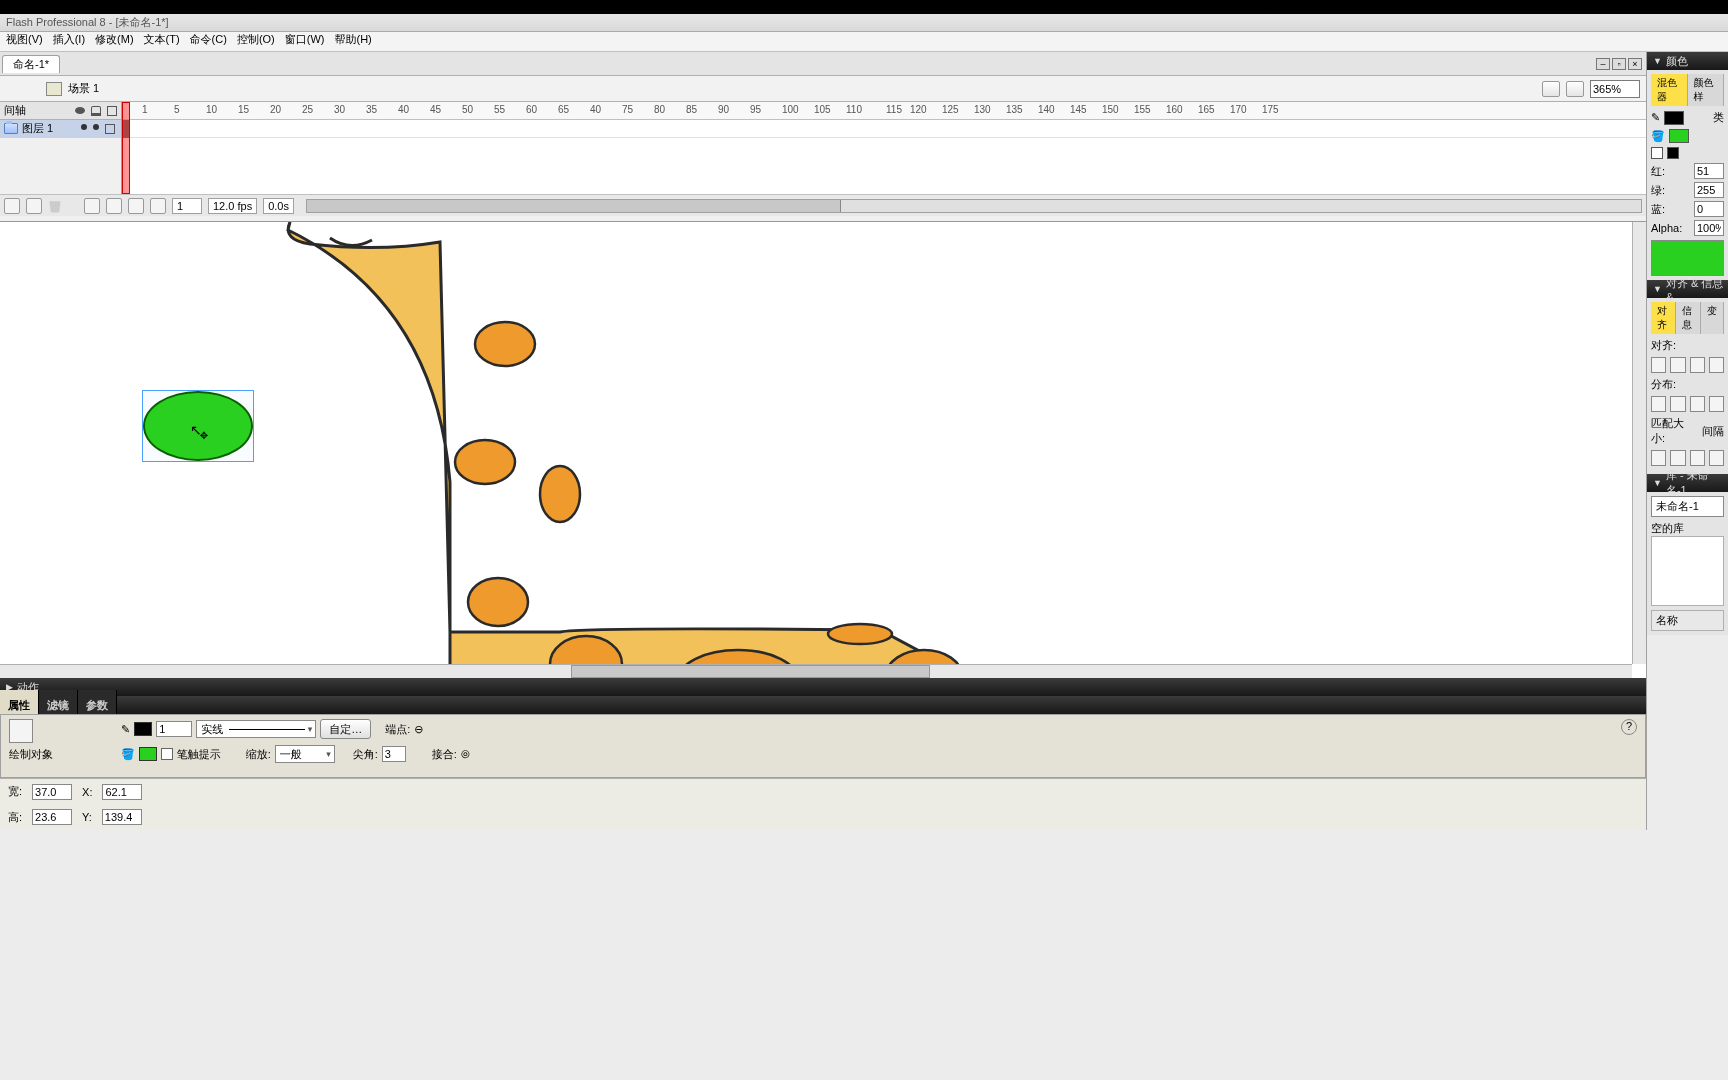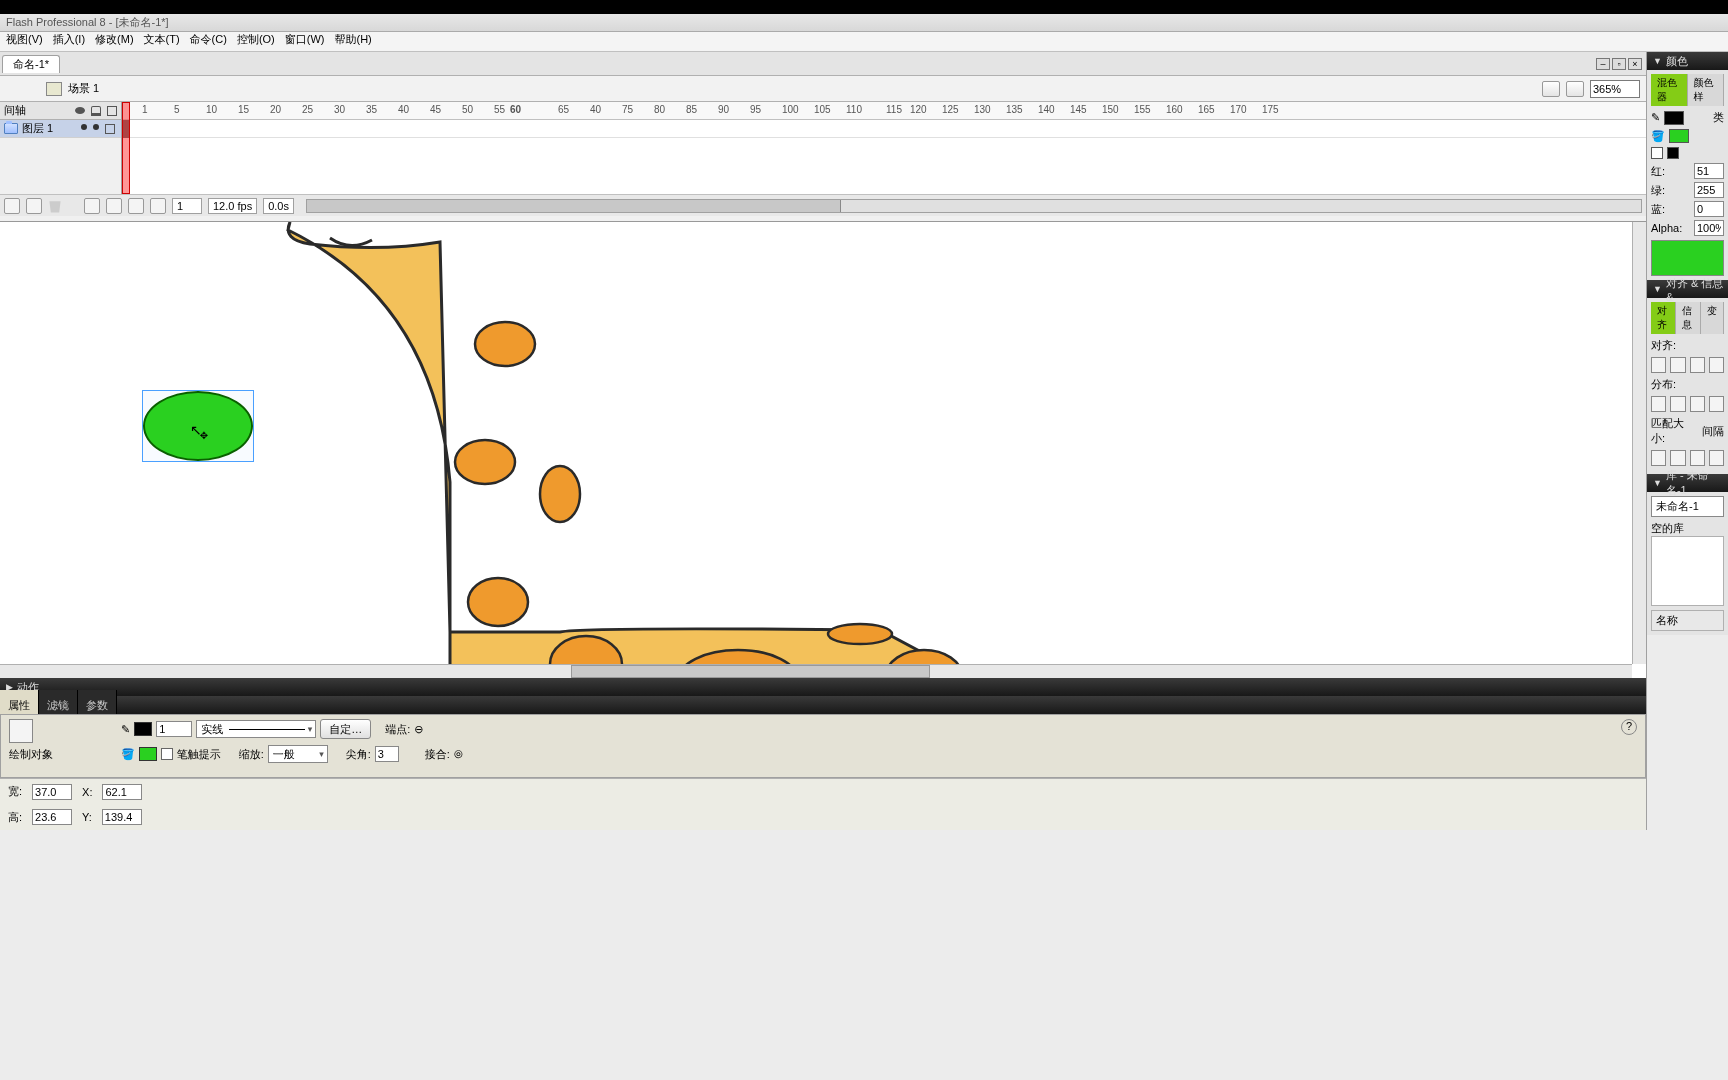--- a/index.html
+++ b/index.html
@@ -59,21 +59,21 @@
 .stage-wrap .hscroll { position: absolute; left: 0; right: 14px; bottom: 0; height: 14px; background: #e8e8e8; border-top: 1px solid #b0b0b0; }
 .stage-wrap .hscroll .hthumb { position: absolute; left: 35%; width: 22%; height: 100%; background: #c8c8c8; border: 1px solid #999; }
 
 .giraffe { position: absolute; left: 280px; top: 0; width: 740px; height: 490px; }
 .sel-box { position: absolute; left: 142px; top: 168px; width: 112px; height: 72px; border: 1px solid #4aa0ff; background: rgba(120,180,255,0.05); }
 .sel-ellipse { width: 100%; height: 100%; background: #2ad020; border: 2px solid #0a6000; border-radius: 50%; }
 .cursor { position: absolute; left: 190px; top: 200px; font-size: 14px; color: #000; pointer-events: none; }
 
 .actions-bar { height: 18px; background: linear-gradient(#3a3a3a,#181818); color: #ddd; display: flex; align-items: center; padding-left: 6px; }
 .prop-tabs { height: 18px; background: linear-gradient(#3a3a3a,#181818); display: flex; align-items: center; }
-.prop-tab { padding: 8px 8px; color: #ccc; background: #2a2a2a; border-right: 1px solid #000; }
+.prop-tab { padding: 8px 8px; color: #ccc; background: #2a2a2a; border-right: 1px solid #000; font-weight: bold; }
 .prop-tab.act { background: #e0dcc8; color: #000; }
 
 .prop-body { height: 64px; background: #e4e2d6; border: 1px solid #a0a0a0; display: flex; padding: 4px 8px; gap: 12px; }
 .prop-left { width: 100px; display: flex; flex-direction: column; gap: 4px; }
 .prop-left .picon { width: 24px; height: 24px; border: 1px solid #888; background: #f4f4f4; }
 .inline { display: flex; align-items: center; gap: 4px; }
 .swatch-sm { width: 18px; height: 14px; border: 1px solid #333; }
 .num-in { width: 36px; height: 16px; background: #fff; border: 1px solid #888; padding: 0 2px; }
 .sel-in { height: 18px; background: #fff; border: 1px solid #888; padding: 7px 4px; display: flex; align-items: center; min-width: 60px; position: relative; }
 .sel-in:after { content: "▾"; position: absolute; right: 3px; font-size: 9px; color: #555; }
@@ -89,21 +89,21 @@
 .color-panel { background: #e4e4e4; padding: 4px; }
 .color-row { display: flex; align-items: center; gap: 4px; margin-bottom: 4px; }
 .ink-sw { width: 20px; height: 14px; border: 1px solid #555; }
 .rgb-row { display: flex; justify-content: space-between; align-items: center; margin-bottom: 3px; }
 .rgb-row .num-in { width: 30px; }
 .big-sw { height: 36px; background: #2ad020; border: 1px solid #888; margin-top: 4px; }
 
 .align-body { background: #e4e4e4; padding: 4px; }
 .align-tabs { display: flex; background: #c0c0c0; margin-bottom: 4px; }
 .align-tabs span { padding: 2px 6px; background: #d8d8d8; border-right: 1px solid #aaa; font-size: 10px; }
-.align-tabs span.act { background: #84cc16; }
+.align-tabs span.act { background: #fde047; }
 .align-btn-row { display: flex; gap: 4px; margin: 4px 0; }
 .al-btn { width: 16px; height: 16px; border: 1px solid #888; background: #f4f4f4; position: relative; }
 
 .lib-body { background: #e4e4e4; padding: 4px; }
 .lib-sel { background: #fff; border: 1px solid #888; padding: 2px 4px; margin-bottom: 4px; }
 .lib-empty { background: #fff; border: 1px solid #b0b0b0; height: 70px; margin-bottom: 4px; }
 .lib-name-hdr { background: #e8e8e8; border: 1px solid #b0b0b0; padding: 2px 4px; }
 
 .iconbtn { width: 18px; height: 16px; border: 1px solid #999; background: linear-gradient(#fff,#e4e4e4); border-radius: 2px; }
 </style>
@@ -176,21 +176,21 @@
               <span style="left: 84px;">10</span>
               <span style="left: 116px;">15</span>
               <span style="left: 148px;">20</span>
               <span style="left: 180px;">25</span>
               <span style="left: 212px;">30</span>
               <span style="left: 244px;">35</span>
               <span style="left: 276px;">40</span>
               <span style="left: 308px;">45</span>
               <span style="left: 340px;">50</span>
               <span style="left: 372px;">55</span>
-              <span style="left: 388px; font-weight: bold;">60</span>
+              <span style="left: 404px;">60</span>
               <span style="left: 436px;">65</span>
               <span style="left: 468px;">40</span>
               <span style="left: 500px;">75</span>
               <span style="left: 532px;">80</span>
               <span style="left: 564px;">85</span>
               <span style="left: 596px;">90</span>
               <span style="left: 628px;">95</span>
               <span style="left: 660px;">100</span>
               <span style="left: 692px;">105</span>
               <span style="left: 724px;">110</span>
@@ -283,21 +283,21 @@
             </div>
         <div class="btn-cust">自定…</div>
         <span style="margin-left:10px">端点:</span>
         <span>⊖</span>
       </div>
       <div class="inline">
         <span>🪣</span>
         <div class="swatch-sm" style="background:#2ad020"></div>
         <div class="chk"></div>
         <span>笔触提示</span>
-        <span style="margin-left:14px">缩放:</span>
+        <span style="margin-left:21px">缩放:</span>
         <div class="sel-in">
               <span>一般</span>
             </div>
         <span style="margin-left:14px">尖角:</span>
         <input class="num-in" style="width: 24px;" value="3">
         <span style="margin-left:22px">接合:</span>
         <span>⦾</span>
       </div>
     </div>
     <div style="margin-left:auto;display:flex;flex-direction:column;gap:4px;align-items:flex-end">

